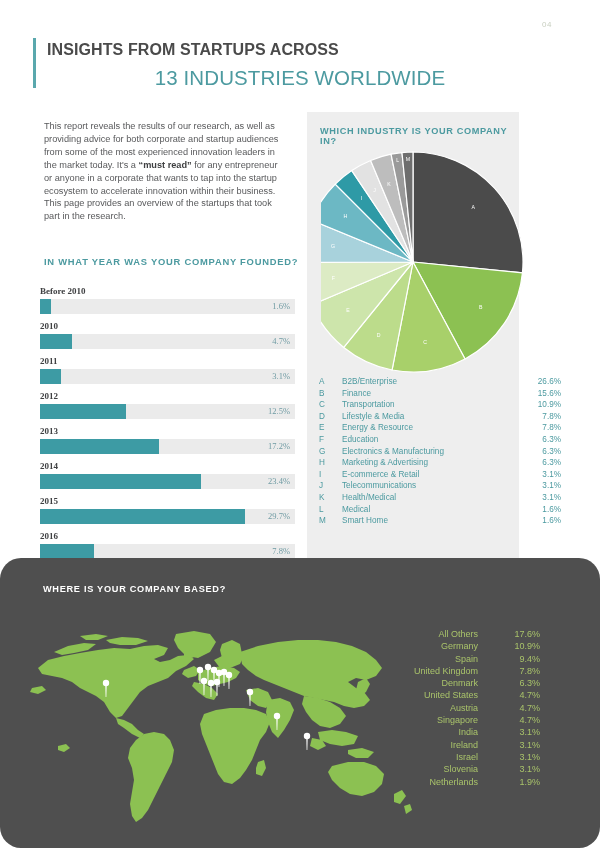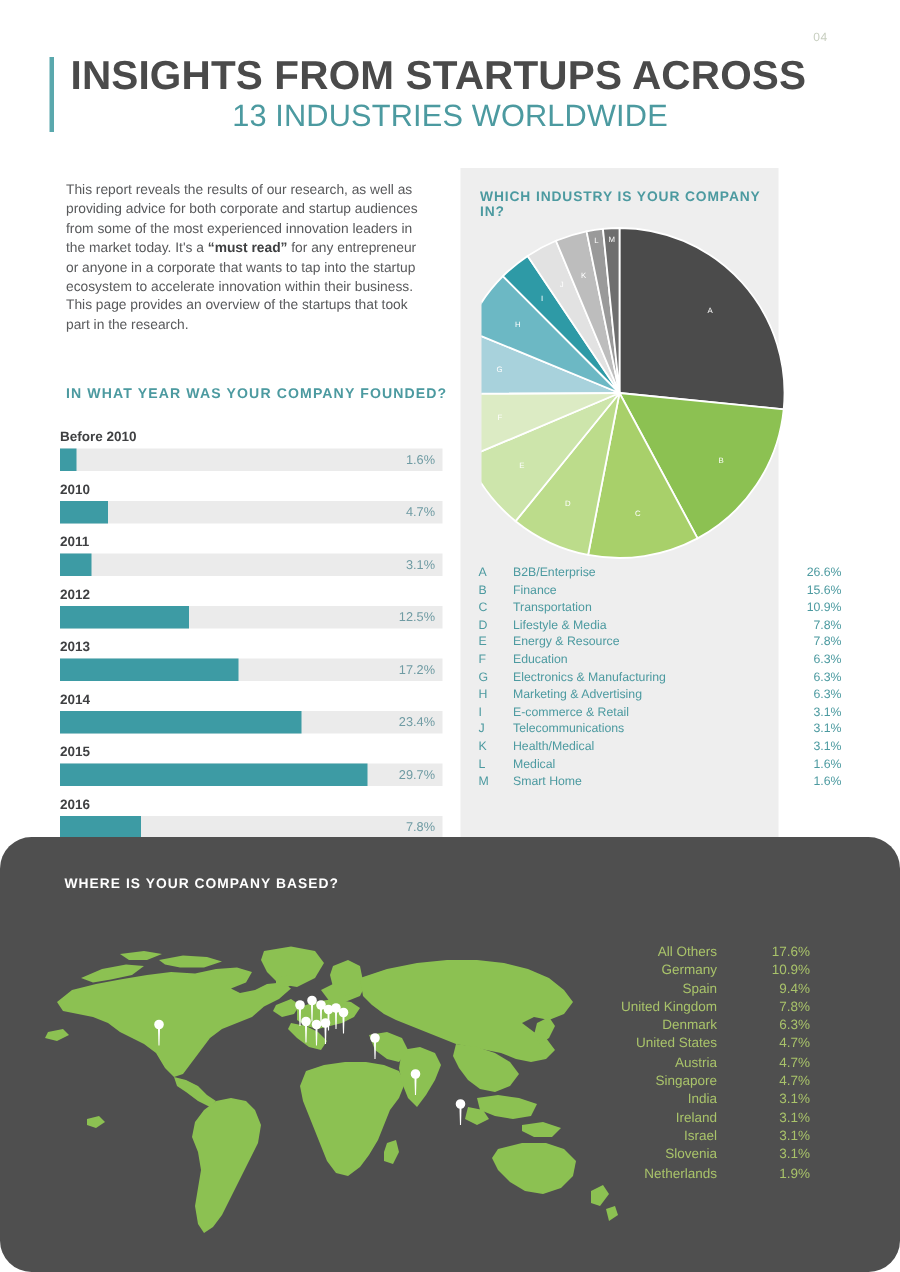--- a/index.html
+++ b/index.html
@@ -19,21 +19,21 @@
   }
 
   
   .header { position: absolute; left: 33px; top: 36px; width: 520px; }
   .header-rule {
     position: absolute; left: 0; top: 2px; width: 3px; height: 50px;
     background: #5aa8ad;
   }
   .title-1 {
     margin-left: 14px;
-    font-size: 27px; font-weight: bold; letter-spacing: .1px;
+    font-size: 16px; font-weight: bold; letter-spacing: .1px;
     color: #4a4a4a; line-height: 28px; white-space: nowrap;
   }
   .title-2 {
     margin-left: 14px;
     font-size: 20.5px; font-weight: normal; letter-spacing: .1px;
     color: #4c9aa0; line-height: 28px; white-space: nowrap; text-align: center;
   }
 
   
   .intro {
@@ -42,21 +42,21 @@
   }
   .intro b { font-weight: bold; color: #3f4042; }
 
   
   .bars-head {
     position: absolute; left: 44px; top: 256px;
     font-size: 9.4px; font-weight: bold; letter-spacing: .75px;
     color: #4c9aa0; text-transform: uppercase;
   }
   .bars { position: absolute; left: 40px; top: 286px; width: 255px; }
-  .bar-row { margin-bottom: 7px; }
+  .bar-row { margin-bottom: 7px; font-family: Liberation Serif, serif; }
   .bar-label {
     font-size: 9px; font-weight: bold; color: #3f4042;
     margin-bottom: 2px; line-height: 11px;
   }
   .bar-track {
     position: relative; height: 15px; background: #ebebeb; width: 100%;
   }
   .bar-fill { position: absolute; left: 0; top: 0; height: 15px; background: #3d9ba4; }
   .bar-val {
     position: absolute; right: 5px; top: 0; height: 15px; line-height: 15px;

